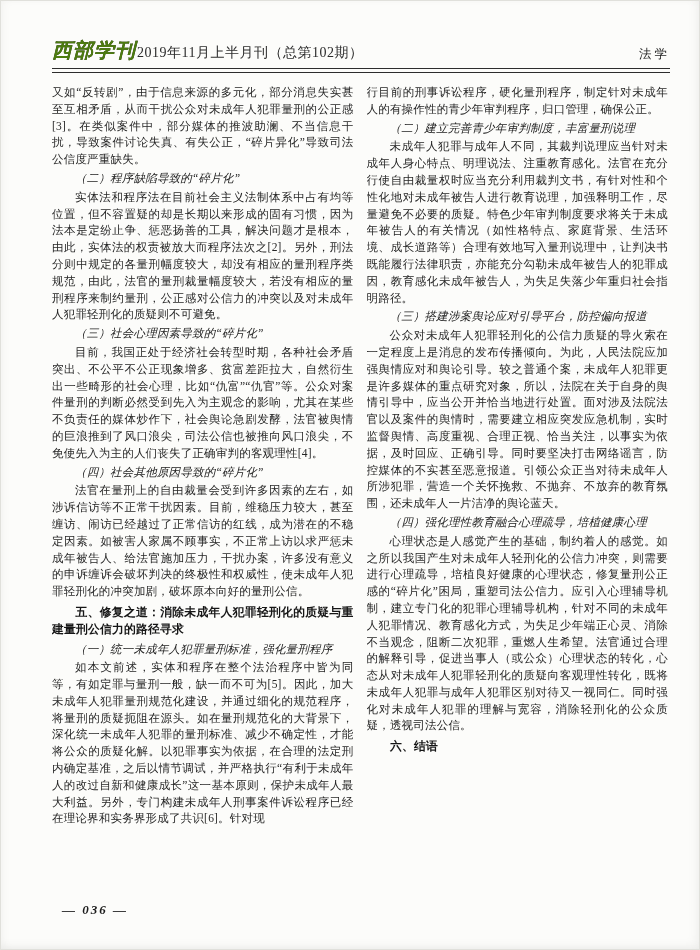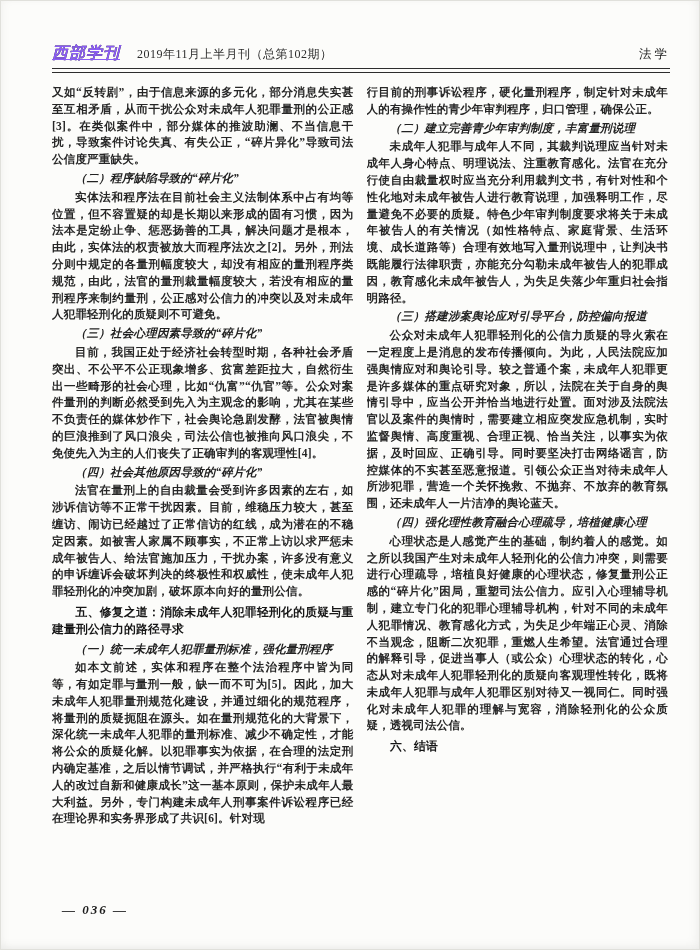--- a/index.html
+++ b/index.html
@@ -14,41 +14,41 @@
     box-shadow:inset 0 0 0 1px #e0e0db, inset -4px -4px 10px rgba(0,0,0,0.05), inset 4px 0 8px rgba(0,0,0,0.03);
     color:#262626;
   }
   .header{
     position:absolute;top:44px;left:52px;right:30px;
     display:flex;align-items:flex-end;justify-content:space-between;
     height:20px;
   }
   .masthead{display:flex;align-items:baseline;white-space:nowrap;}
   .logo{
-    font-weight:700;font-style:italic;font-size:16px;letter-spacing:1px;
-    color:#8b5cf6;text-shadow:0 0 0.5px #1e1e1e;text-decoration:underline;
+    font-weight:700;font-style:italic;font-size:20px;letter-spacing:1px;
+    color:#4d7c0f;text-shadow:0 0 0.5px #1e1e1e;
   }
-  .issue{font-size:12px;margin-left:17px;color:#2b2b2b;letter-spacing:0.5px;}
+  .issue{font-size:14px;margin-left:1px;color:#2b2b2b;letter-spacing:0.5px;}
   .section-label{
     font-size:12.5px;letter-spacing:3px;color:#1e1e1e;padding-bottom:1px;
   }
   .rule{
     position:absolute;top:68px;left:52px;right:30px;height:3px;
     border-top:1.6px solid #2d2d2d;border-bottom:1px solid #2d2d2d;
   }
   .article{
     position:absolute;top:84px;left:52px;right:32px;bottom:46px;
     display:flex;gap:13px;overflow:hidden;
   }
   .col{
     width:302px;overflow:hidden;
     font-size:11.5px;line-height:16.8px;text-align:justify;
     letter-spacing:0.2px;
   }
-  .col p,.col h3,.col h4{margin:0;font-size:inherit;font-weight:bold;line-height:inherit;}
+  .col p,.col h3,.col h4{margin:0;font-size:inherit;font-weight:normal;line-height:inherit;}
   .para{text-indent:2em;}
   .cont{text-indent:0;}
   .sub{font-style:italic;text-indent:2em;color:#222;margin:2px 0 2px 0 !important;}
   .head{
     font-family:"Liberation Sans","DejaVu Sans",sans-serif;
     font-weight:700 !important;font-size:11.8px !important;
     text-indent:2em;margin:4px 0 3px 0 !important;color:#161616;
   }
   .page-number{
     position:absolute;left:62px;bottom:32px;

